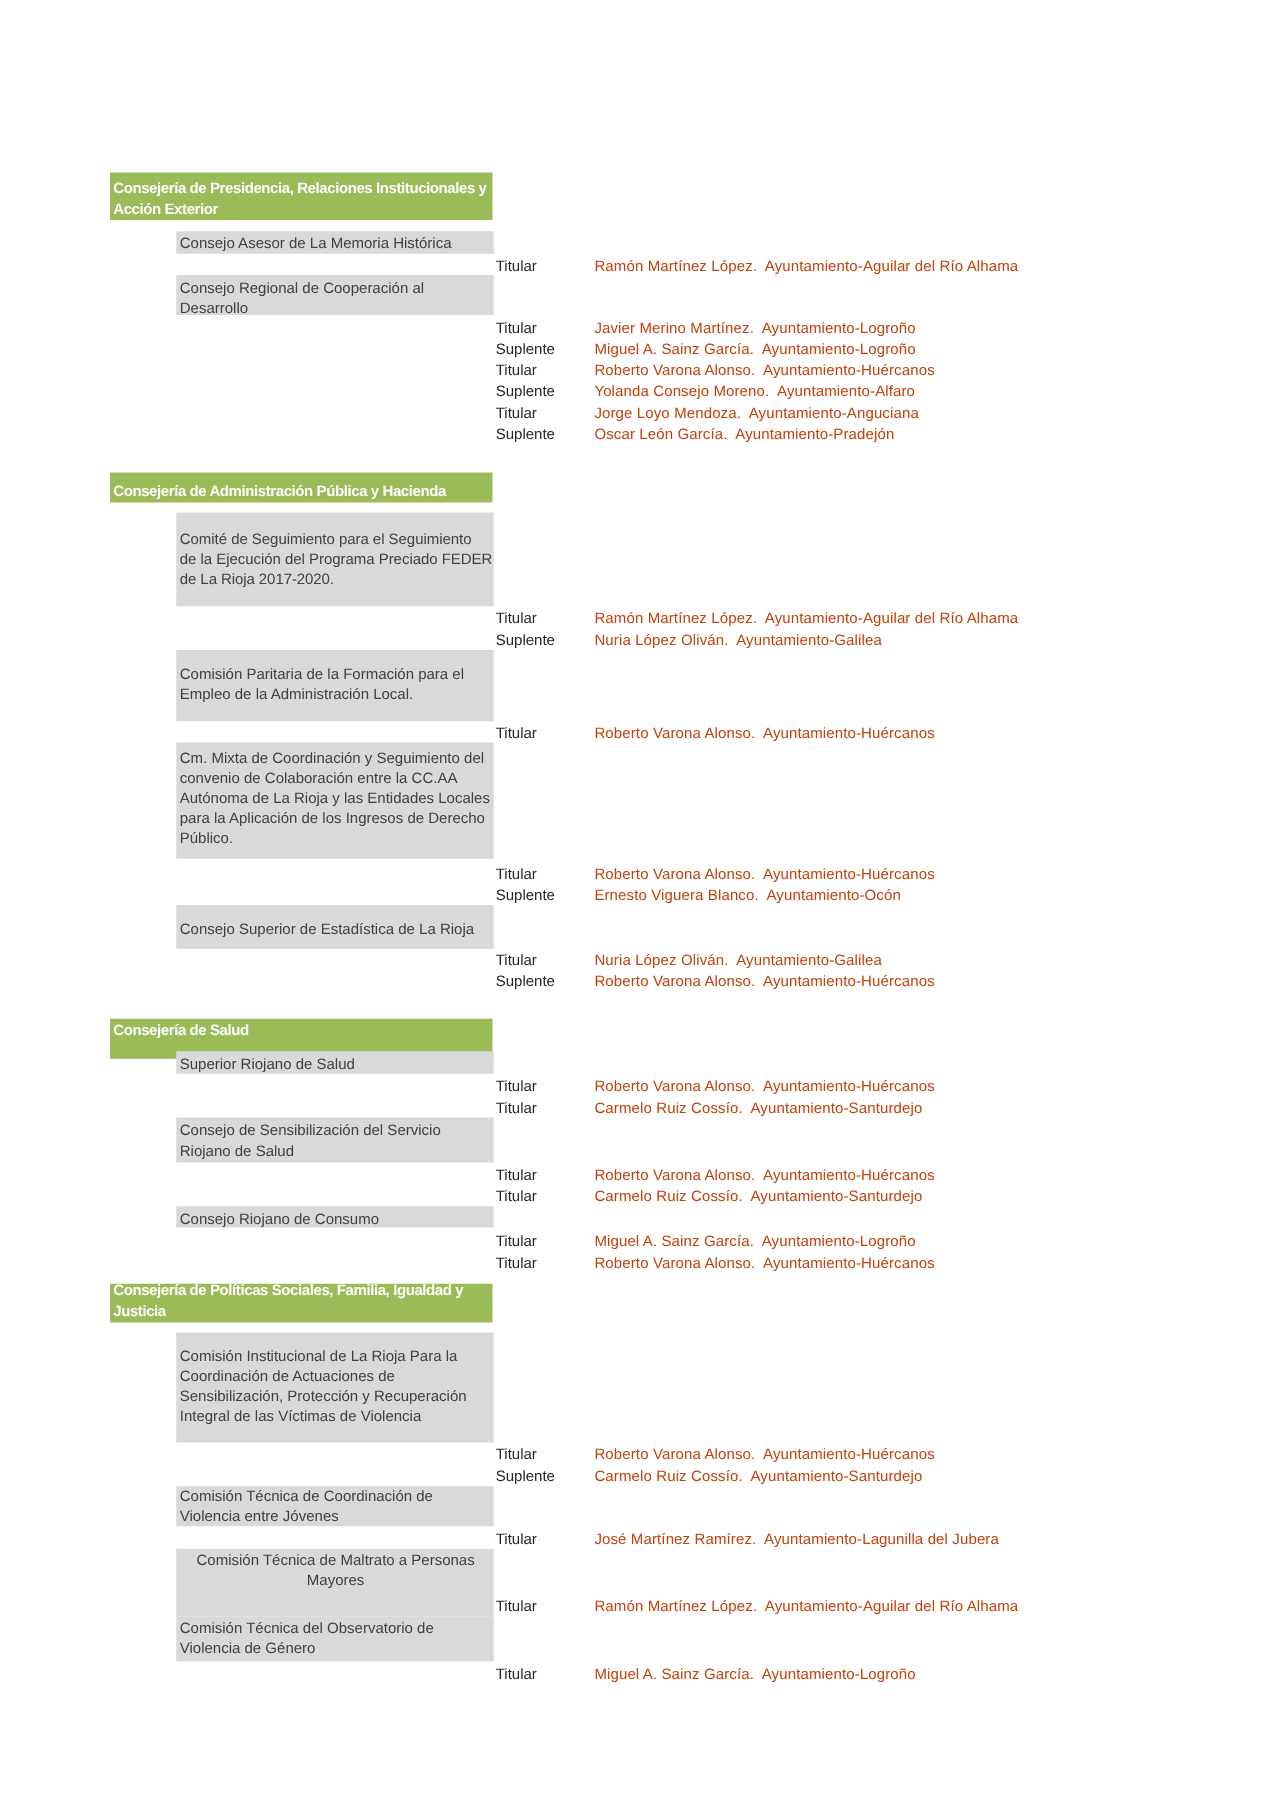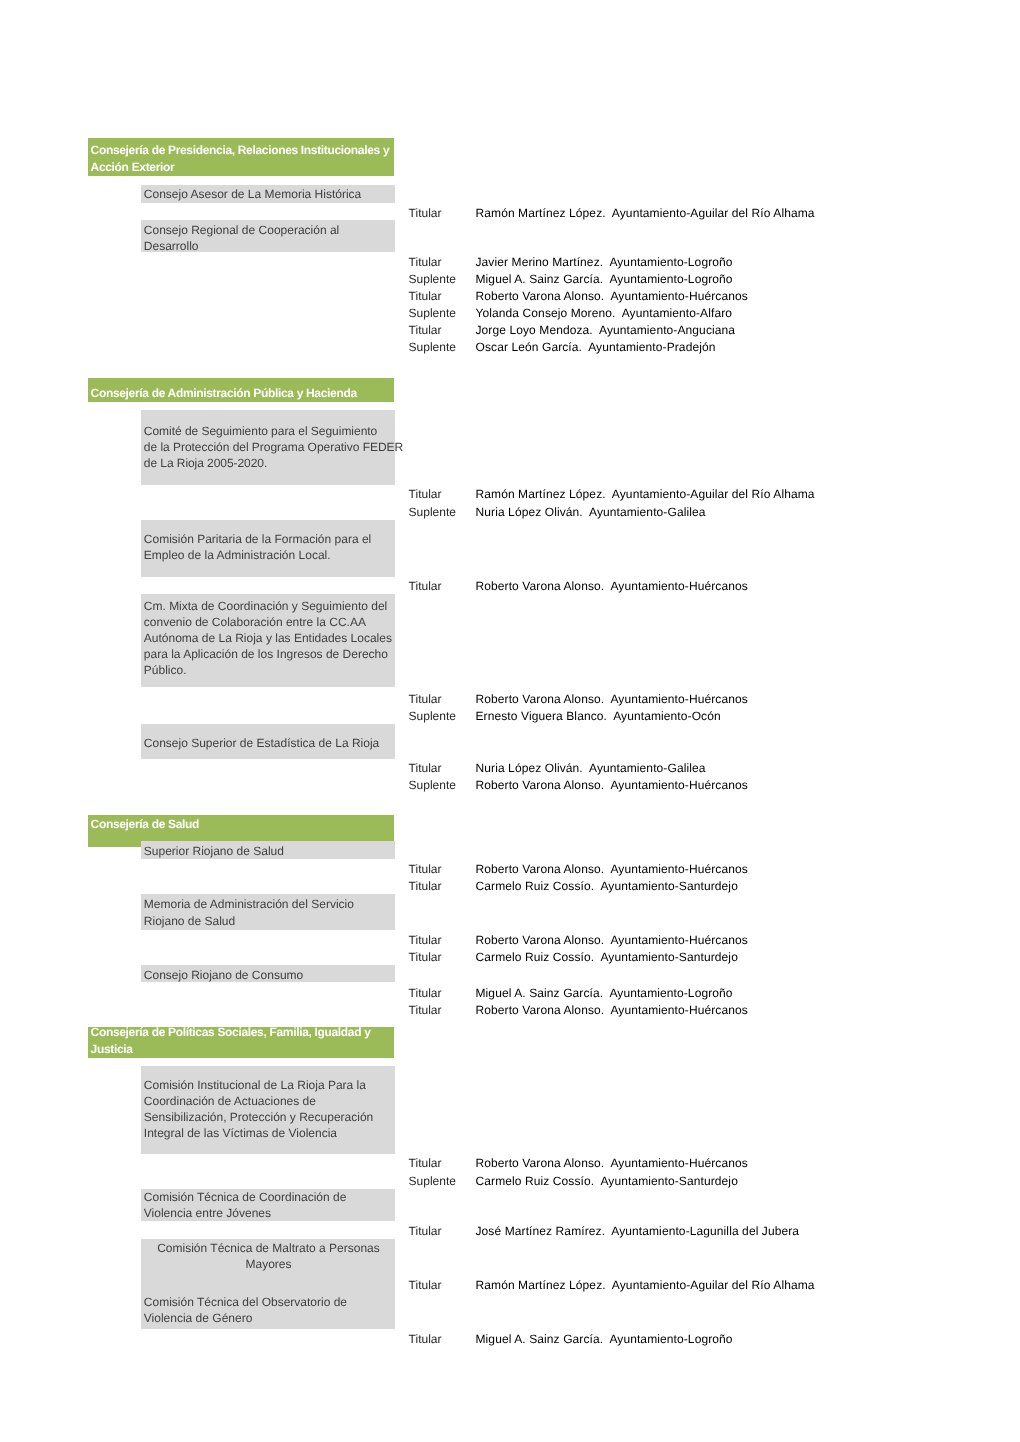--- a/index.html
+++ b/index.html
@@ -54,29 +54,28 @@
     height: 16.1px;
     font-size: 12px;
     line-height: 16.1px;
   }
   .member .role {
     position: absolute;
     left: 396.6px;
     top: 0;
     white-space: pre;
     color: #262626;
-    margin-left: 12px;
   }
   .member .person {
     position: absolute;
     left: 475.5px;
     top: 0;
     white-space: pre;
     letter-spacing: 0.1px;
-    color: #000000;
+    color: #c2410c;
   }
 </style>
 </head>
 <body>
 
 <div class="page">
   <div id="content">
       <div class="section-heading" style="top: 137.5px; height: 38.9px;">
         <span style="display: block; margin-top: 4.7px;">Consejería de Presidencia, Relaciones Institucionales y Acción Exterior</span>
       </div>
@@ -113,22 +112,22 @@
       <div class="member" style="top: 338.94px;">
         <span class="role">Suplente</span>
         <span class="person">Oscar León García.  Ayuntamiento-Pradejón</span>
       </div>
       <div class="section-heading" style="top: 377.8px; height: 23.9px;">
         <span style="display: block; margin-top: 6.8px;">Consejería de Administración Pública y Hacienda</span>
       </div>
       <div class="group" style="top: 410.1px; height: 74.7px;">
         <span style="display: block; margin-top: 12.84px;">
           <span style="display: block; white-space: nowrap; letter-spacing: -0.034px;">Comité de Seguimiento para el Seguimiento</span>
-          <span style="display: block; white-space: nowrap; letter-spacing: -0.032px;">de la Protección del Programa Operativo FEDER</span>
-          <span style="display: block; white-space: nowrap; letter-spacing: -0.063px;">de La Rioja 2005-2020.</span>
+          <span style="display: block; white-space: nowrap; letter-spacing: -0.032px;">de la Ejecución del Programa Preciado FEDER</span>
+          <span style="display: block; white-space: nowrap; letter-spacing: -0.063px;">de La Rioja 2017-2020.</span>
         </span>
       </div>
       <div class="member" style="top: 486.44px;">
         <span class="role">Titular</span>
         <span class="person">Ramón Martínez López.  Ayuntamiento-Aguilar del Río Alhama</span>
       </div>
       <div class="member" style="top: 504.04px;">
         <span class="role">Suplente</span>
         <span class="person">Nuria López Oliván.  Ayuntamiento-Galilea</span>
       </div>
@@ -169,21 +168,21 @@
       </div>
       <div class="member" style="top: 860.64px;">
         <span class="role">Titular</span>
         <span class="person">Roberto Varona Alonso.  Ayuntamiento-Huércanos</span>
       </div>
       <div class="member" style="top: 878.14px;">
         <span class="role">Titular</span>
         <span class="person">Carmelo Ruiz Cossío.  Ayuntamiento-Santurdejo</span>
       </div>
       <div class="group" style="top: 893.9px; height: 36.6px;">
-        <span style="display: block; margin-top: 2.54px;">Memoria de Administración del Servicio Riojano de Salud</span>
+        <span style="display: block; margin-top: 2.54px;">Consejo de Sensibilización del Servicio Riojano de Salud</span>
       </div>
       <div class="member" style="top: 932.14px;">
         <span class="role">Titular</span>
         <span class="person">Roberto Varona Alonso.  Ayuntamiento-Huércanos</span>
       </div>
       <div class="member" style="top: 949.34px;">
         <span class="role">Titular</span>
         <span class="person">Carmelo Ruiz Cossío.  Ayuntamiento-Santurdejo</span>
       </div>
       <div class="group" style="top: 964.9px; height: 17px;">

